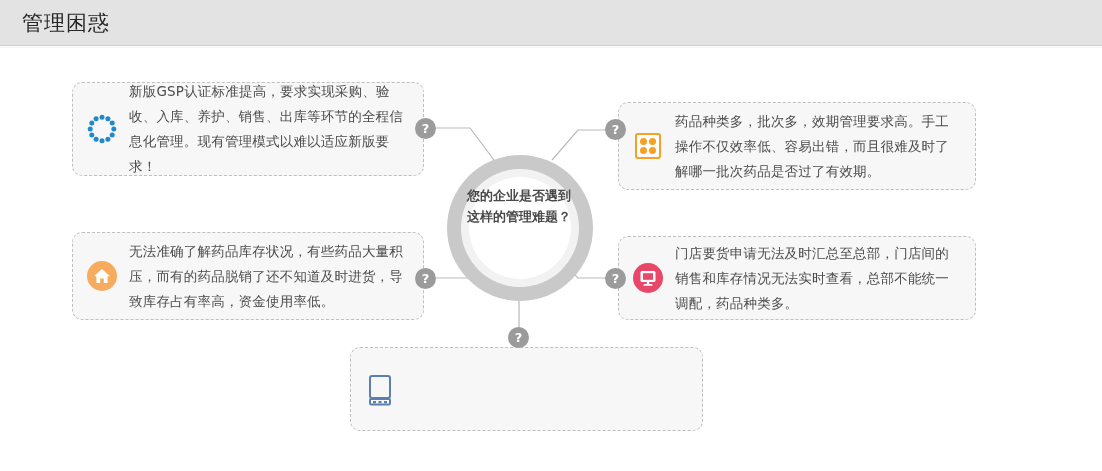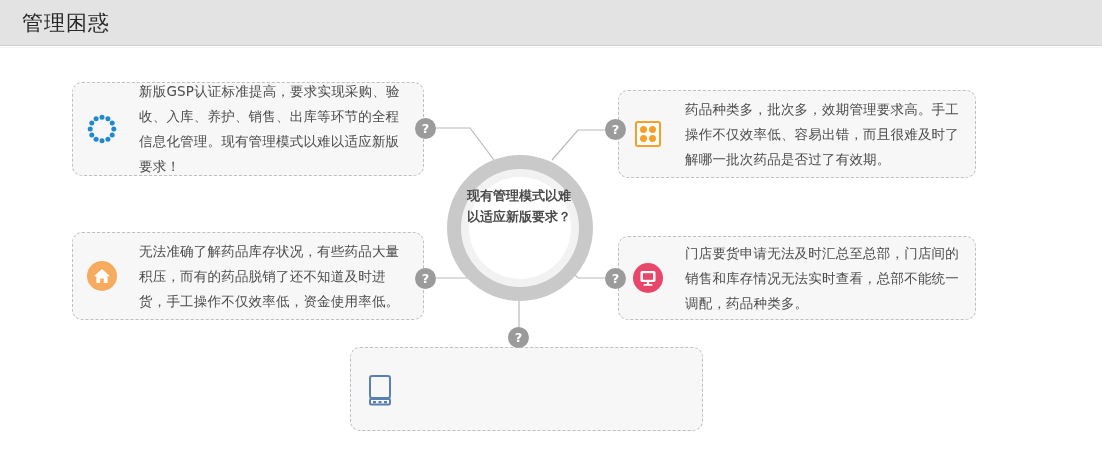--- a/index.html
+++ b/index.html
@@ -57,37 +57,36 @@
 
   
   .card {
     position: absolute;
     background: #f7f7f7;
     border: 1px dashed #bfbfbf;
     border-radius: 10px;
     display: flex;
     align-items: center;
     padding: 10px 14px;
-    gap: 10px;
   }
   .card-icon {
     flex: 0 0 auto;
     width: 34px; height: 34px;
     margin-right: 8px;
     position: relative;
   }
   .card-text {
     font-size: 13.5px;
     line-height: 25px;
     color: #4c4c4c;
     letter-spacing: 0.2px;
   }
 
   #card-gsp   { left: 72px;  top: 82px;  width: 352px; height: 94px; }
-  #card-expiry{ left: 618px; top: 90px;  width: 358px; height: 88px; }
+  #card-expiry{ left: 618px; top: 102px;  width: 358px; height: 88px; }
   #card-stock { left: 72px;  top: 232px; width: 352px; height: 88px; }
   #card-store { left: 618px; top: 236px; width: 358px; height: 84px; }
   #card-pda   { left: 350px; top: 347px; width: 353px; height: 84px; }
 
   
   .icon-spinner { width: 30px; height: 30px; position: relative; margin-top: 2px; }
 
   
   .icon-grid {
     width: 26px; height: 26px; margin-top: 4px; margin-left: 2px;
@@ -157,21 +156,21 @@
 
     <path d="M606 278 L578 278 L552 252" fill="none" stroke="#b9b9b9" stroke-width="1.2"></path>
 
     <path d="M519 300 L519 340" fill="none" stroke="#b9b9b9" stroke-width="1.2"></path>
   </svg>
 
   <div id="hub">
     <div id="hub-ring-outer"></div>
     <div id="hub-ring-inner"></div>
     <div id="hub-core"></div>
-    <div id="hub-text">现有管理模式以难以适应新版要求？</div>
+    <div id="hub-text">您的企业是否遇到这样的管理难题？</div>
   </div>
 
   <div class="card" id="card-gsp">
     <div class="card-icon">
       <svg class="icon-spinner" viewBox="0 0 30 30" width="30" height="30">
         <circle cx="15" cy="3.2" r="2.5" fill="#2089cc"></circle>
         <circle cx="20.9" cy="4.8" r="2.5" fill="#2089cc"></circle>
         <circle cx="25.2" cy="9.1" r="2.5" fill="#2089cc"></circle>
         <circle cx="26.8" cy="15" r="2.5" fill="#2089cc"></circle>
         <circle cx="25.2" cy="20.9" r="2.5" fill="#2089cc"></circle>
@@ -200,21 +199,21 @@
   </div>
 
   <div class="card" id="card-stock">
     <div class="card-icon">
       <div class="icon-home">
         <svg viewBox="0 0 30 30" width="30" height="30">
           <path d="M15 8 L23 15.2 L20.6 15.2 L20.6 22 L16.8 22 L16.8 17.6 L13.2 17.6 L13.2 22 L9.4 22 L9.4 15.2 L7 15.2 Z" fill="#ffffff"></path>
         </svg>
       </div>
     </div>
-    <div class="card-text">无法准确了解药品库存状况，有些药品大量积压，而有的药品脱销了还不知道及时进货，手工操作不仅效率低，资金使用率低。</div>
+    <div class="card-text">无法准确了解药品库存状况，有些药品大量积压，而有的药品脱销了还不知道及时进货，导致库存占有率高，资金使用率低。</div>
   </div>
 
   <div class="card" id="card-store">
     <div class="card-icon">
       <div class="icon-monitor">
         <svg viewBox="0 0 30 30" width="30" height="30">
           <rect x="7.5" y="8" width="15" height="11" rx="1.6" fill="#ffffff"></rect>
           <rect x="10" y="10.2" width="10" height="6.6" fill="#e8476a"></rect>
           <rect x="13.8" y="19" width="2.4" height="2.6" fill="#ffffff"></rect>
           <rect x="10.5" y="21" width="9" height="1.8" rx="0.9" fill="#ffffff"></rect>

